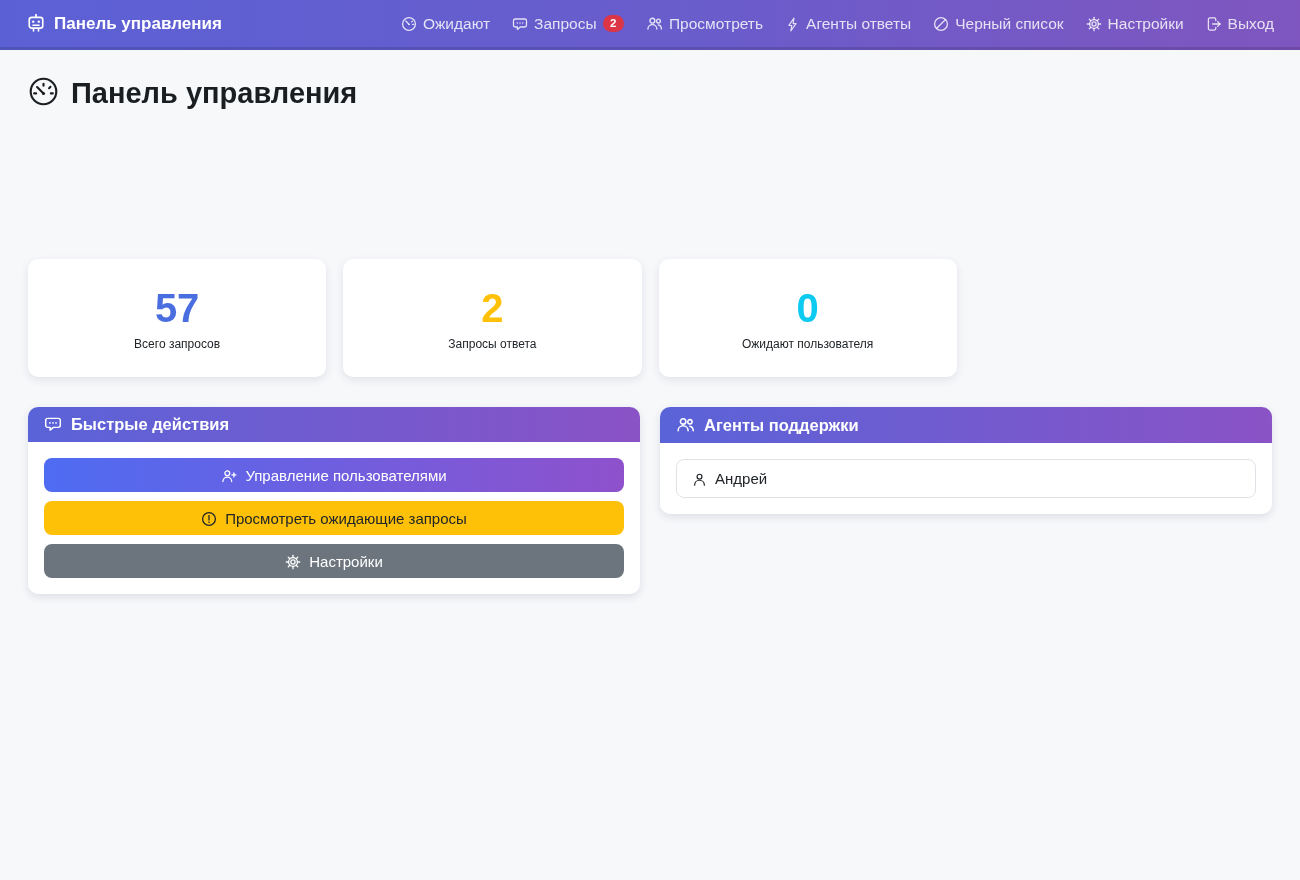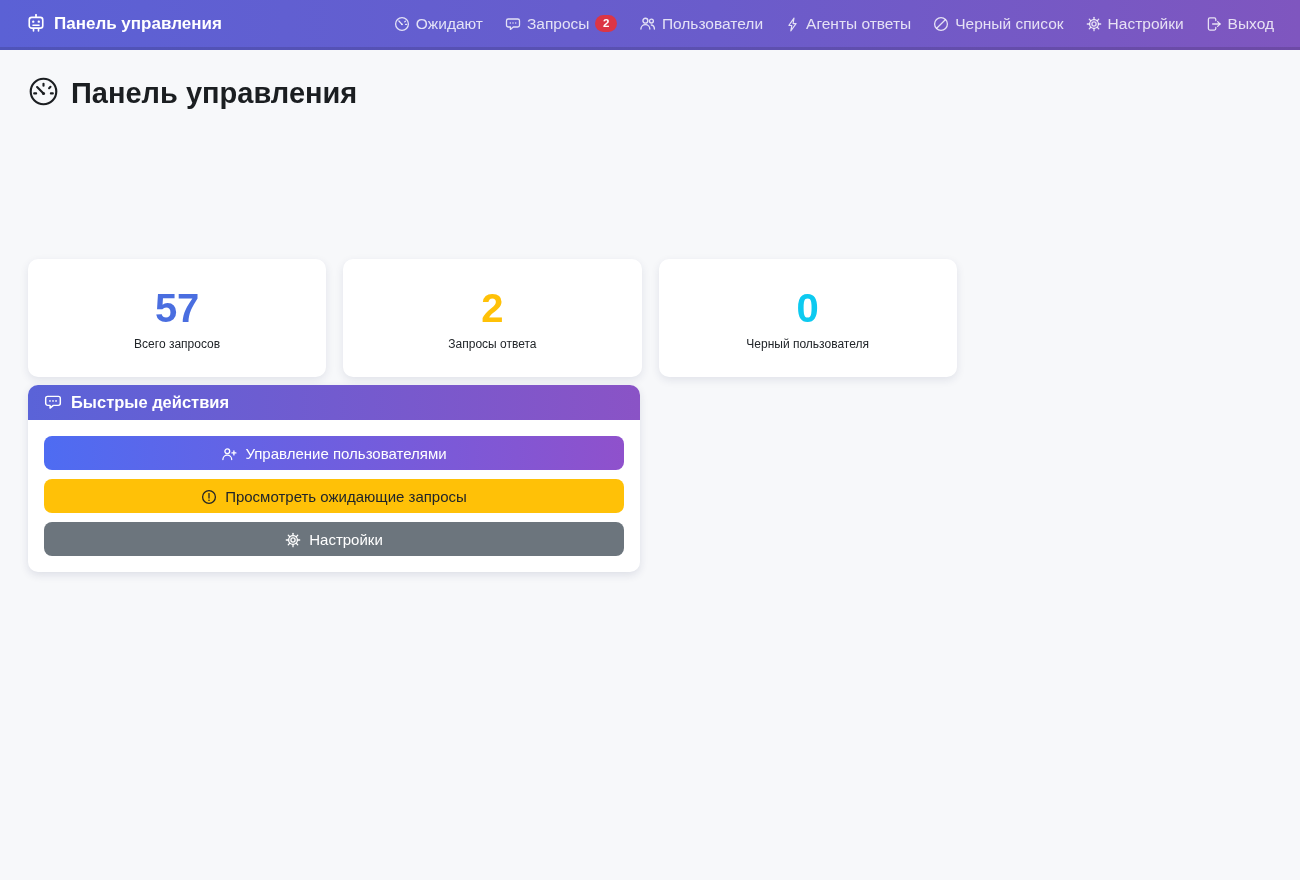--- a/index.html
+++ b/index.html
@@ -47,21 +47,21 @@
     background:#fff; border-radius:10px; height:118px;
     box-shadow:0 3px 8px rgba(30,40,90,0.10);
     display:flex; flex-direction:column; align-items:center; justify-content:center;
     text-align:center;
   }
   .stat-value { font-size:40px; font-weight:700; line-height:1.1; }
   .stat-label { font-size:12px; color:#212529; margin-top:7px; }
 
   
   .panels-row {
-    margin-top:8px;
+    margin-top:30px;
     display:grid; grid-template-columns:1fr 1fr; gap:20px; align-items:start;
   }
   .panel {
     background:#fff; border-radius:10px;
     box-shadow:0 3px 8px rgba(30,40,90,0.12); overflow:hidden;
   }
   .panel-header {
     background:linear-gradient(90deg,#5a63d8 0%,#8a53c6 100%);
     color:#fff; font-size:16.5px; font-weight:700;
     padding:8px 16px; display:flex; align-items:center; gap:9px;
@@ -133,21 +133,21 @@
 
     <a class="nav-link">
       <span>
         <svg class="ic" width="17" height="17" viewBox="0 0 16 16" fill="none" stroke="currentColor" stroke-width="1.3" stroke-linecap="round">
           <circle cx="6" cy="5.4" r="2.3"></circle>
             <path d="M1.8 13.2c0-2.3 1.9-4.1 4.2-4.1s4.2 1.8 4.2 4.1"></path>
           <circle cx="11.7" cy="5.7" r="1.8"></circle>
             <path d="M11.6 9.4c1.8.3 2.9 1.8 2.9 3.8"></path>
         </svg>
       </span>
-      <span>Пользователи</span>
+      <span>Просмотреть</span>
     </a>
 
     <a class="nav-link">
       <span>
         <svg class="ic" width="15" height="15" viewBox="0 0 16 16" fill="none" stroke="currentColor" stroke-width="1.2" stroke-linejoin="round">
           <path d="M9.6 1.2 4.2 9h3.1l-1.1 5.8L11.8 7H8.6z"></path>
         </svg>
       </span>
       <span>Агенты ответы</span>
     </a>
@@ -214,21 +214,21 @@
     <div class="stat-card">
       <div class="stat-value" style="color: rgb(74, 110, 224);">57</div>
       <div class="stat-label">Всего запросов</div>
     </div>
     <div class="stat-card">
       <div class="stat-value" style="color: rgb(255, 193, 7);">2</div>
       <div class="stat-label">Запросы ответа</div>
     </div>
     <div class="stat-card">
       <div class="stat-value" style="color: rgb(13, 202, 240);">0</div>
-      <div class="stat-label">Черный пользователя</div>
+      <div class="stat-label">Ожидают пользователя</div>
     </div>
   </div>
 
   <div class="panels-row">
 
     <div class="panel">
       <div class="panel-header">
         <span>
           <svg class="ic" width="18" height="18" viewBox="0 0 16 16" fill="none" stroke="currentColor" stroke-width="1.3" stroke-linejoin="round">
             <path d="M3.3 3h9.4c1 0 1.8.8 1.8 1.8v4.4c0 1-.8 1.8-1.8 1.8H8.3l-2.9 2.4v-2.4H3.3c-1 0-1.8-.8-1.8-1.8V4.8c0-1 .8-1.8 1.8-1.8z"></path>
@@ -275,16 +275,38 @@
               <line x1="12.7" y1="3.3" x2="11.1" y2="4.9"></line>
                 <line x1="4.9" y1="11.1" x2="3.3" y2="12.7"></line>
             </svg>
           </span>
           <span>Настройки</span>
         </button>
       </div>
     </div>
 
     <div class="panel">
+      <div class="panel-header">
+        <span>
+          <svg class="ic" width="19" height="19" viewBox="0 0 16 16" fill="none" stroke="currentColor" stroke-width="1.3" stroke-linecap="round">
+            <circle cx="6" cy="5.4" r="2.3"></circle>
+              <path d="M1.8 13.2c0-2.3 1.9-4.1 4.2-4.1s4.2 1.8 4.2 4.1"></path>
+            <circle cx="11.7" cy="5.7" r="1.8"></circle>
+              <path d="M11.6 9.4c1.8.3 2.9 1.8 2.9 3.8"></path>
+          </svg>
+        </span>
+        <span>Агенты поддержки</span>
+      </div>
+      <div class="panel-body">
+        <div class="agent-item">
+          <span>
+            <svg class="ic" width="15" height="15" viewBox="0 0 16 16" fill="none" stroke="currentColor" stroke-width="1.3" stroke-linecap="round">
+              <circle cx="8" cy="5" r="2.6"></circle>
+                <path d="M2.8 14c0-2.9 2.3-5.2 5.2-5.2s5.2 2.3 5.2 5.2"></path>
+            </svg>
+          </span>
+          <span>Андрей</span>
+        </div>
+      </div>
     </div>
 
   </div>
 </div>
 
 </body></html>

